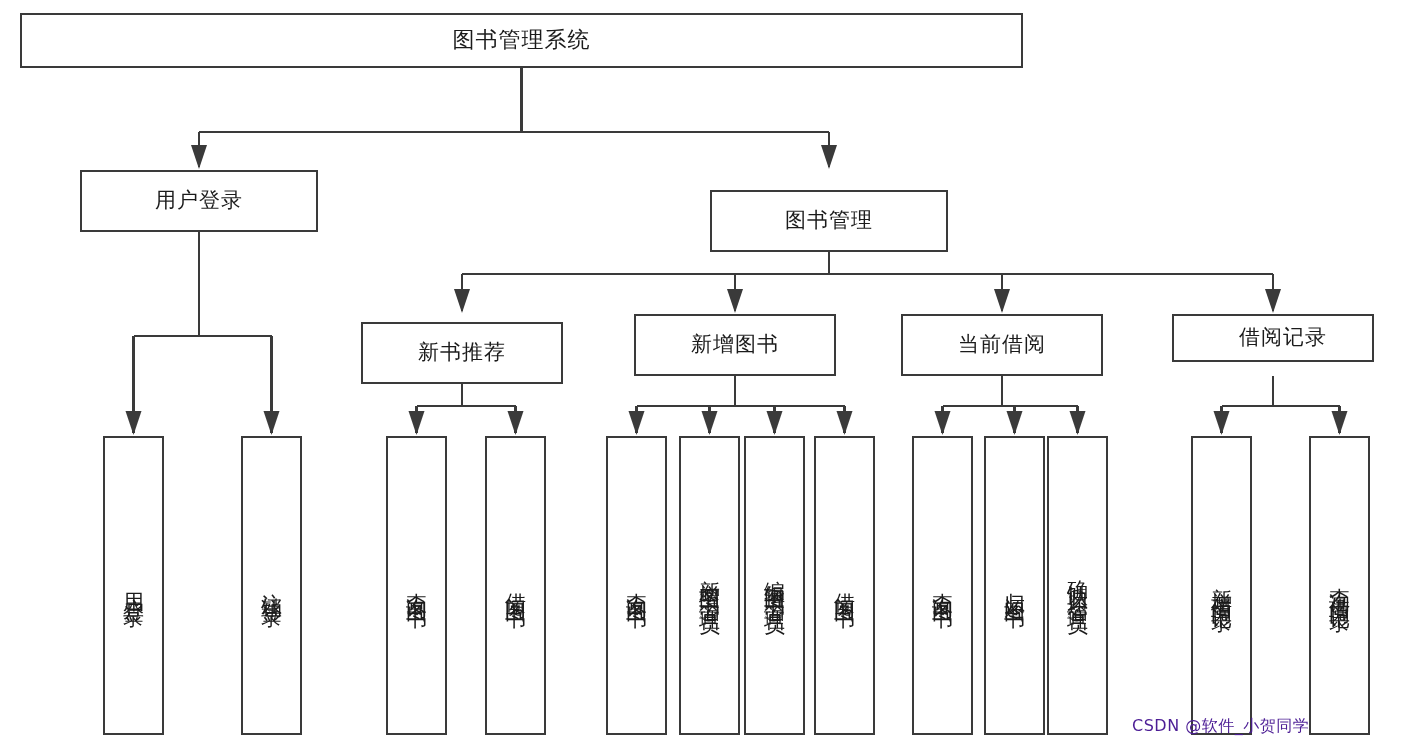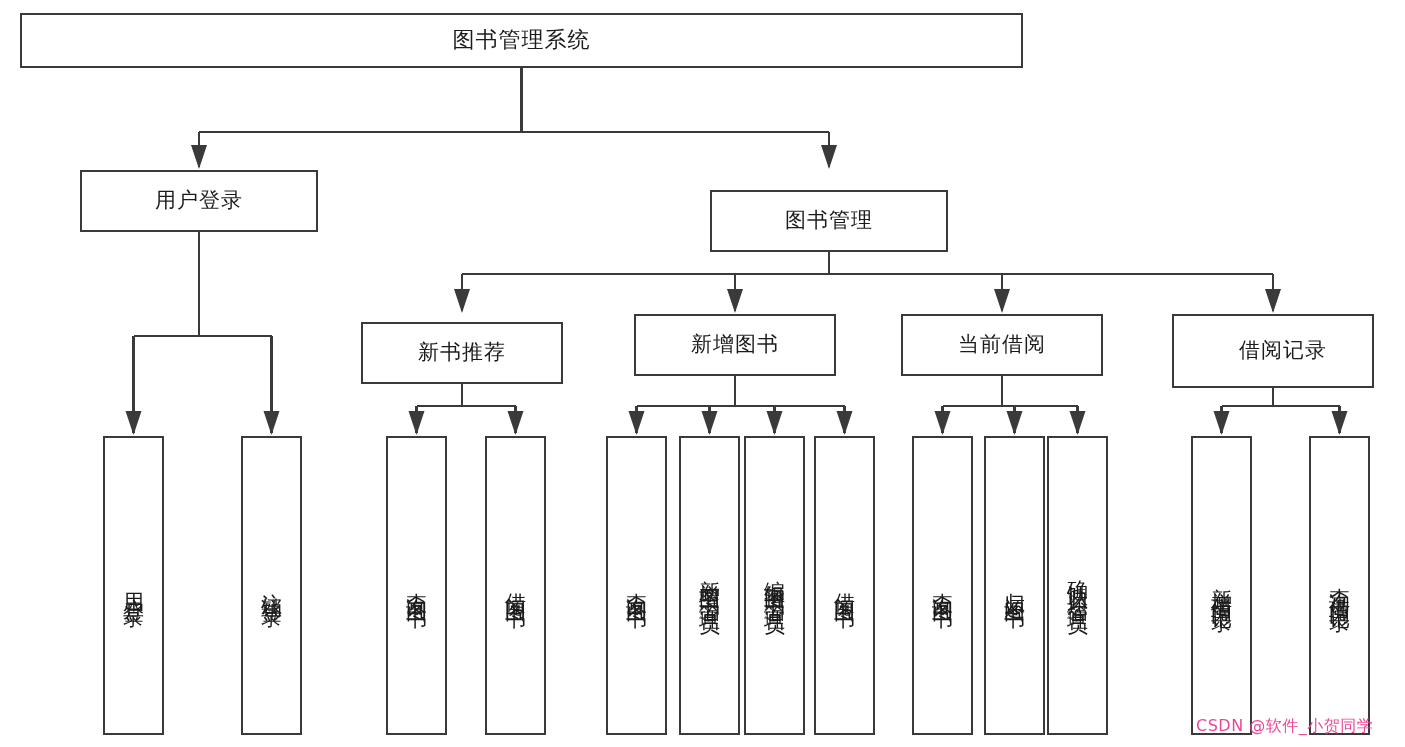--- a/index.html
+++ b/index.html
@@ -134,21 +134,21 @@
       </div>
       <div class="node h" style="left: 361px; top: 314px; width: 202px; height: 62px; margin-top: 8px;">
         <span>新书推荐</span>
       </div>
       <div class="node h" style="left: 634px; top: 314px; width: 202px; height: 62px;">
         <span>新增图书</span>
       </div>
       <div class="node h" style="left: 901px; top: 314px; width: 202px; height: 62px;">
         <span>当前借阅</span>
       </div>
-      <div class="node h" style="left: 1172px; top: 314px; width: 202px; height: 74px; padding-left: 20px;">
+      <div class="node h" style="left: 1172px; top: 314px; width: 202px; height: 48px; padding-left: 20px;">
         <span>借阅记录</span>
       </div>
       <div class="node v" style="left: 103px; top: 436px; width: 61px; height: 299px;">
         <span class="vtext">用户登录</span>
       </div>
       <div class="node v" style="left: 241px; top: 436px; width: 61px; height: 299px;">
         <span class="vtext">注销登录</span>
       </div>
       <div class="node v" style="left: 386px; top: 436px; width: 61px; height: 299px;">
         <span class="vtext">查询图书</span>
@@ -177,14 +177,14 @@
       <div class="node v" style="left: 1047px; top: 436px; width: 61px; height: 299px;">
         <span class="vtext">确认归还（管理员）</span>
       </div>
       <div class="node v" style="left: 1191px; top: 436px; width: 61px; height: 299px;">
         <span class="vtext">新增借阅记录</span>
       </div>
       <div class="node v" style="left: 1309px; top: 436px; width: 61px; height: 299px;">
         <span class="vtext">查询借阅记录</span>
       </div>
     </div>
-  <div class="watermark" style="left: 1196px; top: 716px; color: #ec4899;">CSDN @软件_小贺同学</div>
+  <div class="watermark" style="left: 1132px; top: 716px; color: #4c1d95;">CSDN @软件_小贺同学</div>
 </div>
 
 </body></html>

